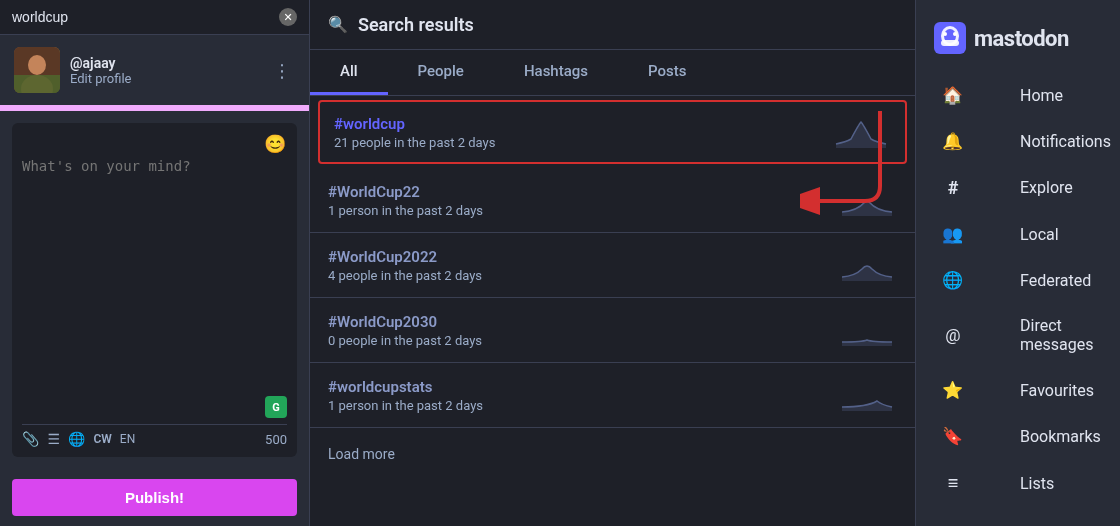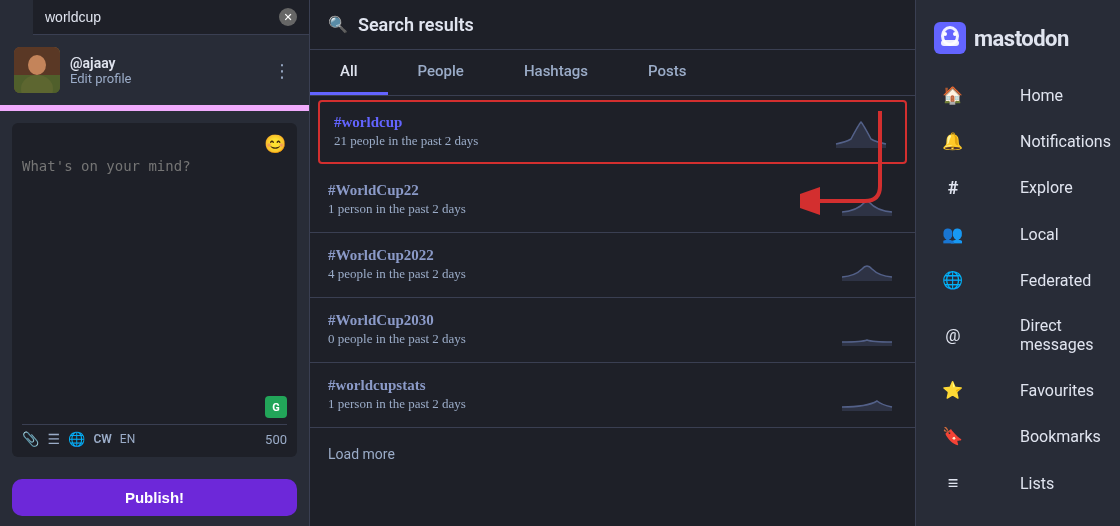--- a/index.html
+++ b/index.html
@@ -23,21 +23,20 @@
       border-right: 1px solid #3a3f52;
     }
 
     .search-bar {
       display: flex;
       align-items: center;
       background: #1e2028;
       border-bottom: 1px solid #3a3f52;
       padding: 8px 12px;
       gap: 8px;
-      margin-left: 33px;
     }
 
     .search-input {
       flex: 1;
       background: transparent;
       border: none;
       color: #e0e4ef;
       font-size: 14px;
       outline: none;
     }
@@ -174,24 +173,24 @@
       font-size: 13px;
       color: #9bacc8;
     }
 
     .publish-btn-wrapper {
       padding: 10px 12px;
     }
 
     .publish-btn {
       width: 100%;
-      background: #6d28d9;
+      background: #d946ef;
       color: white;
       border: none;
-      border-radius: 10px;
+      border-radius: 4px;
       padding: 10px;
       font-size: 15px;
       font-weight: 700;
       cursor: pointer;
     }
 
     
     .main-content {
       flex: 1;
       background: #1e2028;
@@ -236,26 +235,25 @@
       border-bottom: 3px solid #6364ff;
     }
 
     .results-list {
       flex: 1;
       overflow-y: auto;
     }
 
     .result-row {
       display: flex;
-      align-items: flex-start;
+      align-items: center;
       padding: 14px 18px;
       border-bottom: 1px solid #3a3f52;
       cursor: pointer;
       position: relative;
-      font-family: Liberation Serif, serif;
     }
 
     .result-row.highlighted {
       border: 2px solid #d32f2f;
       border-radius: 4px;
       margin: 4px 8px;
       padding: 12px 14px;
     }
 
     .result-info {

